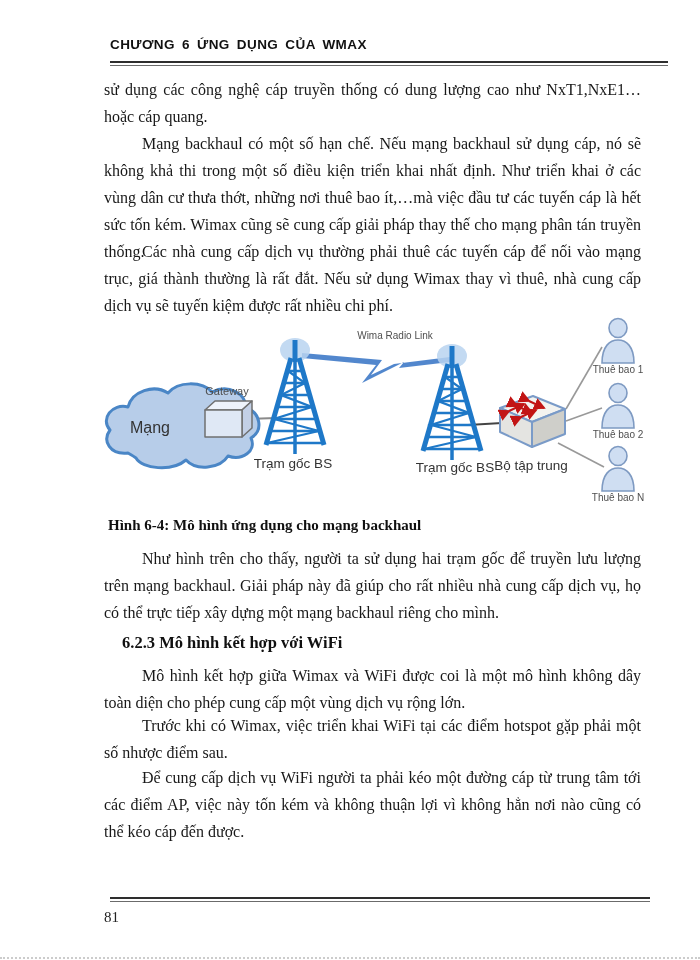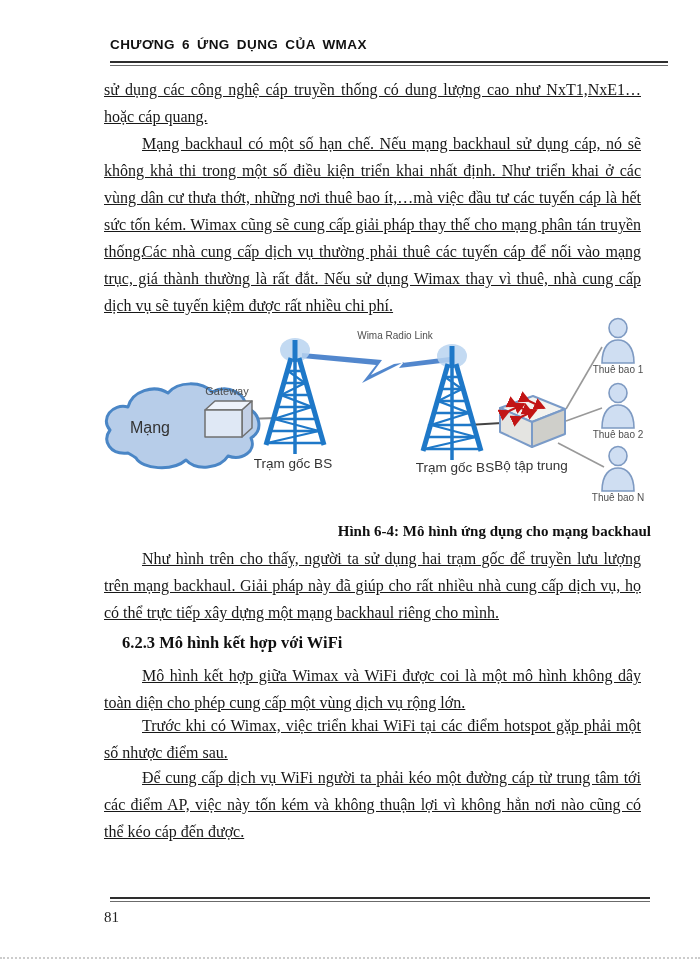--- a/index.html
+++ b/index.html
@@ -13,26 +13,26 @@
     letter-spacing:.4px;word-spacing:3px;color:#111;
   }
   .dbl-rule{
     position:absolute;height:2px;
     border-top:2px solid #2e2e2e;border-bottom:1px solid #6b6b6b;
   }
   .head-rule{left:110px;width:558px;top:61px;}
   .foot-rule{left:110px;width:540px;top:897px;}
   .para{
     position:absolute;left:104px;width:537px;margin:0;
-    font-size:16px;line-height:27px;text-align:justify;text-indent:38px;color:#181818;text-decoration:underline;
+    font-size:16px;line-height:27px;text-align:justify;text-indent:38px;color:#181818;
   }
   .noindent{text-indent:0;}
   .caption{
-    position:absolute;left:104px;width:537px;top:513px;margin:10px;
-    text-align:right;font-weight:bold;font-size:15px;color:#101010;
+    position:absolute;left:104px;width:537px;top:513px;margin:4px;
+    text-align:left;font-weight:bold;font-size:15px;color:#101010;
   }
   .section-heading{
     position:absolute;left:122px;top:633px;margin:0;
     font-size:16.5px;font-weight:bold;color:#101010;
   }
   .page-num{
     position:absolute;left:104px;width:537px;top:909px;
     text-align:left;font-size:15px;color:#222;
   }
   .bottom-dots{position:absolute;left:0;right:0;bottom:1px;border-top:2px dotted #cccccc;}

